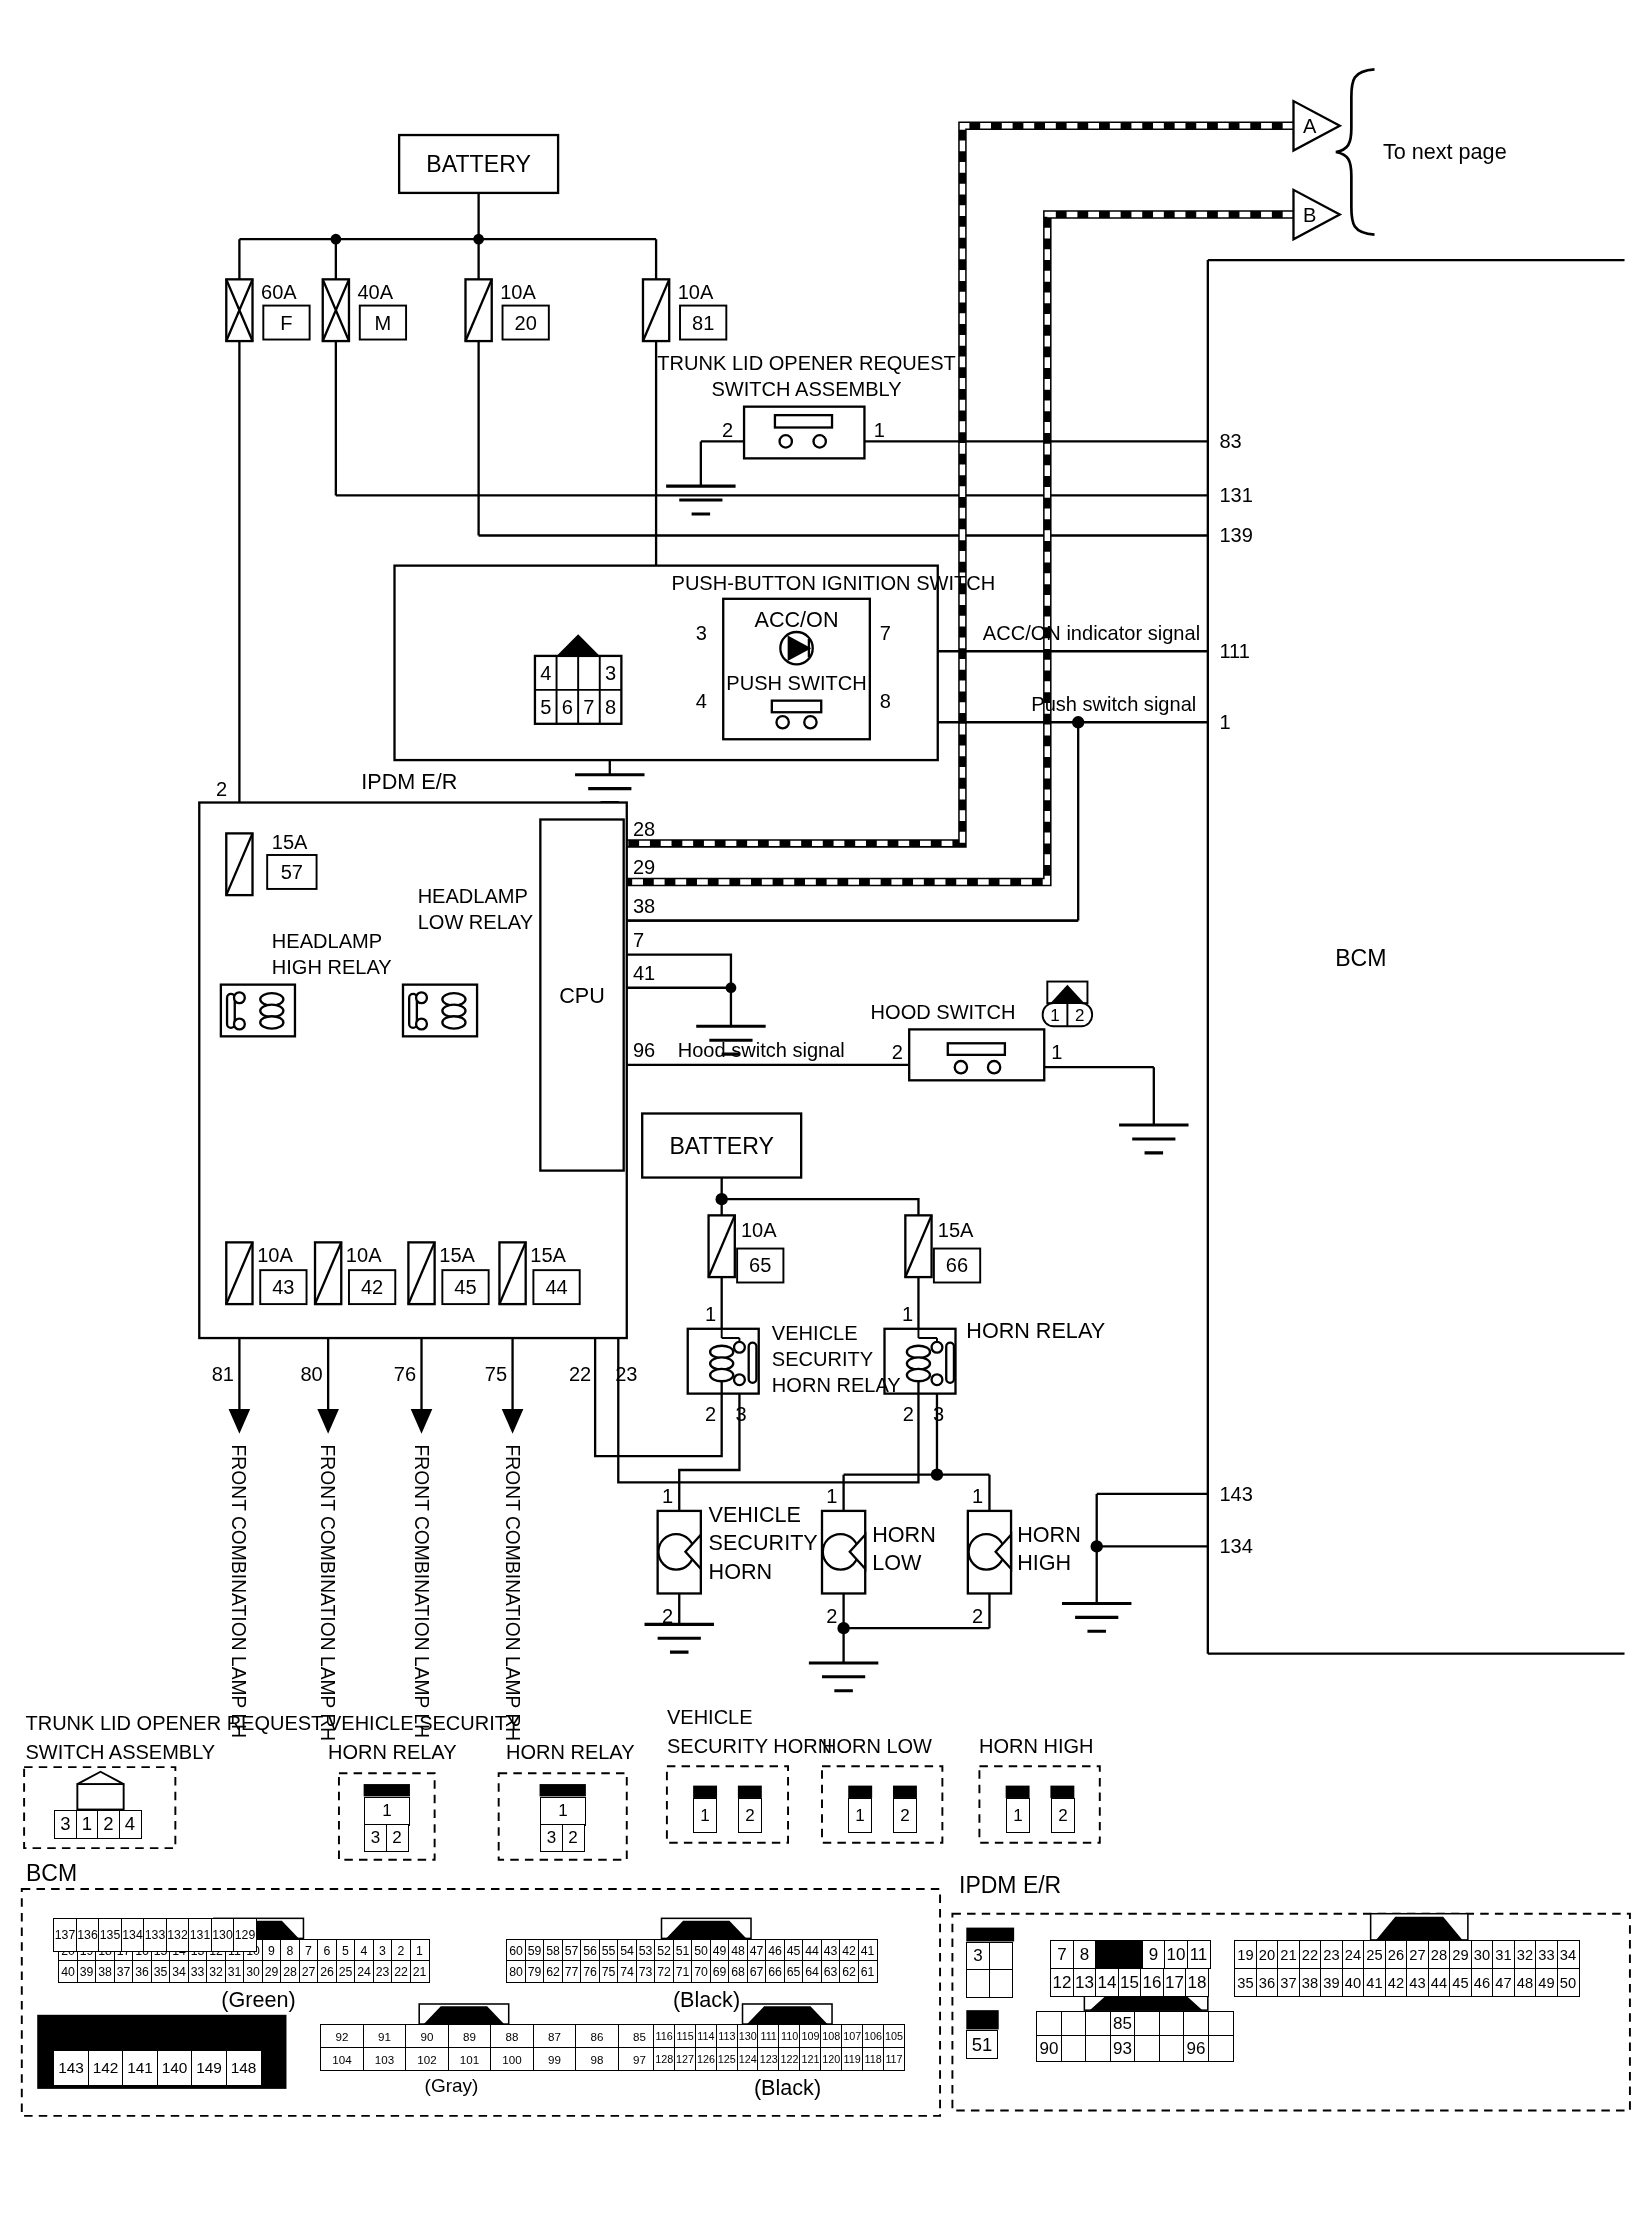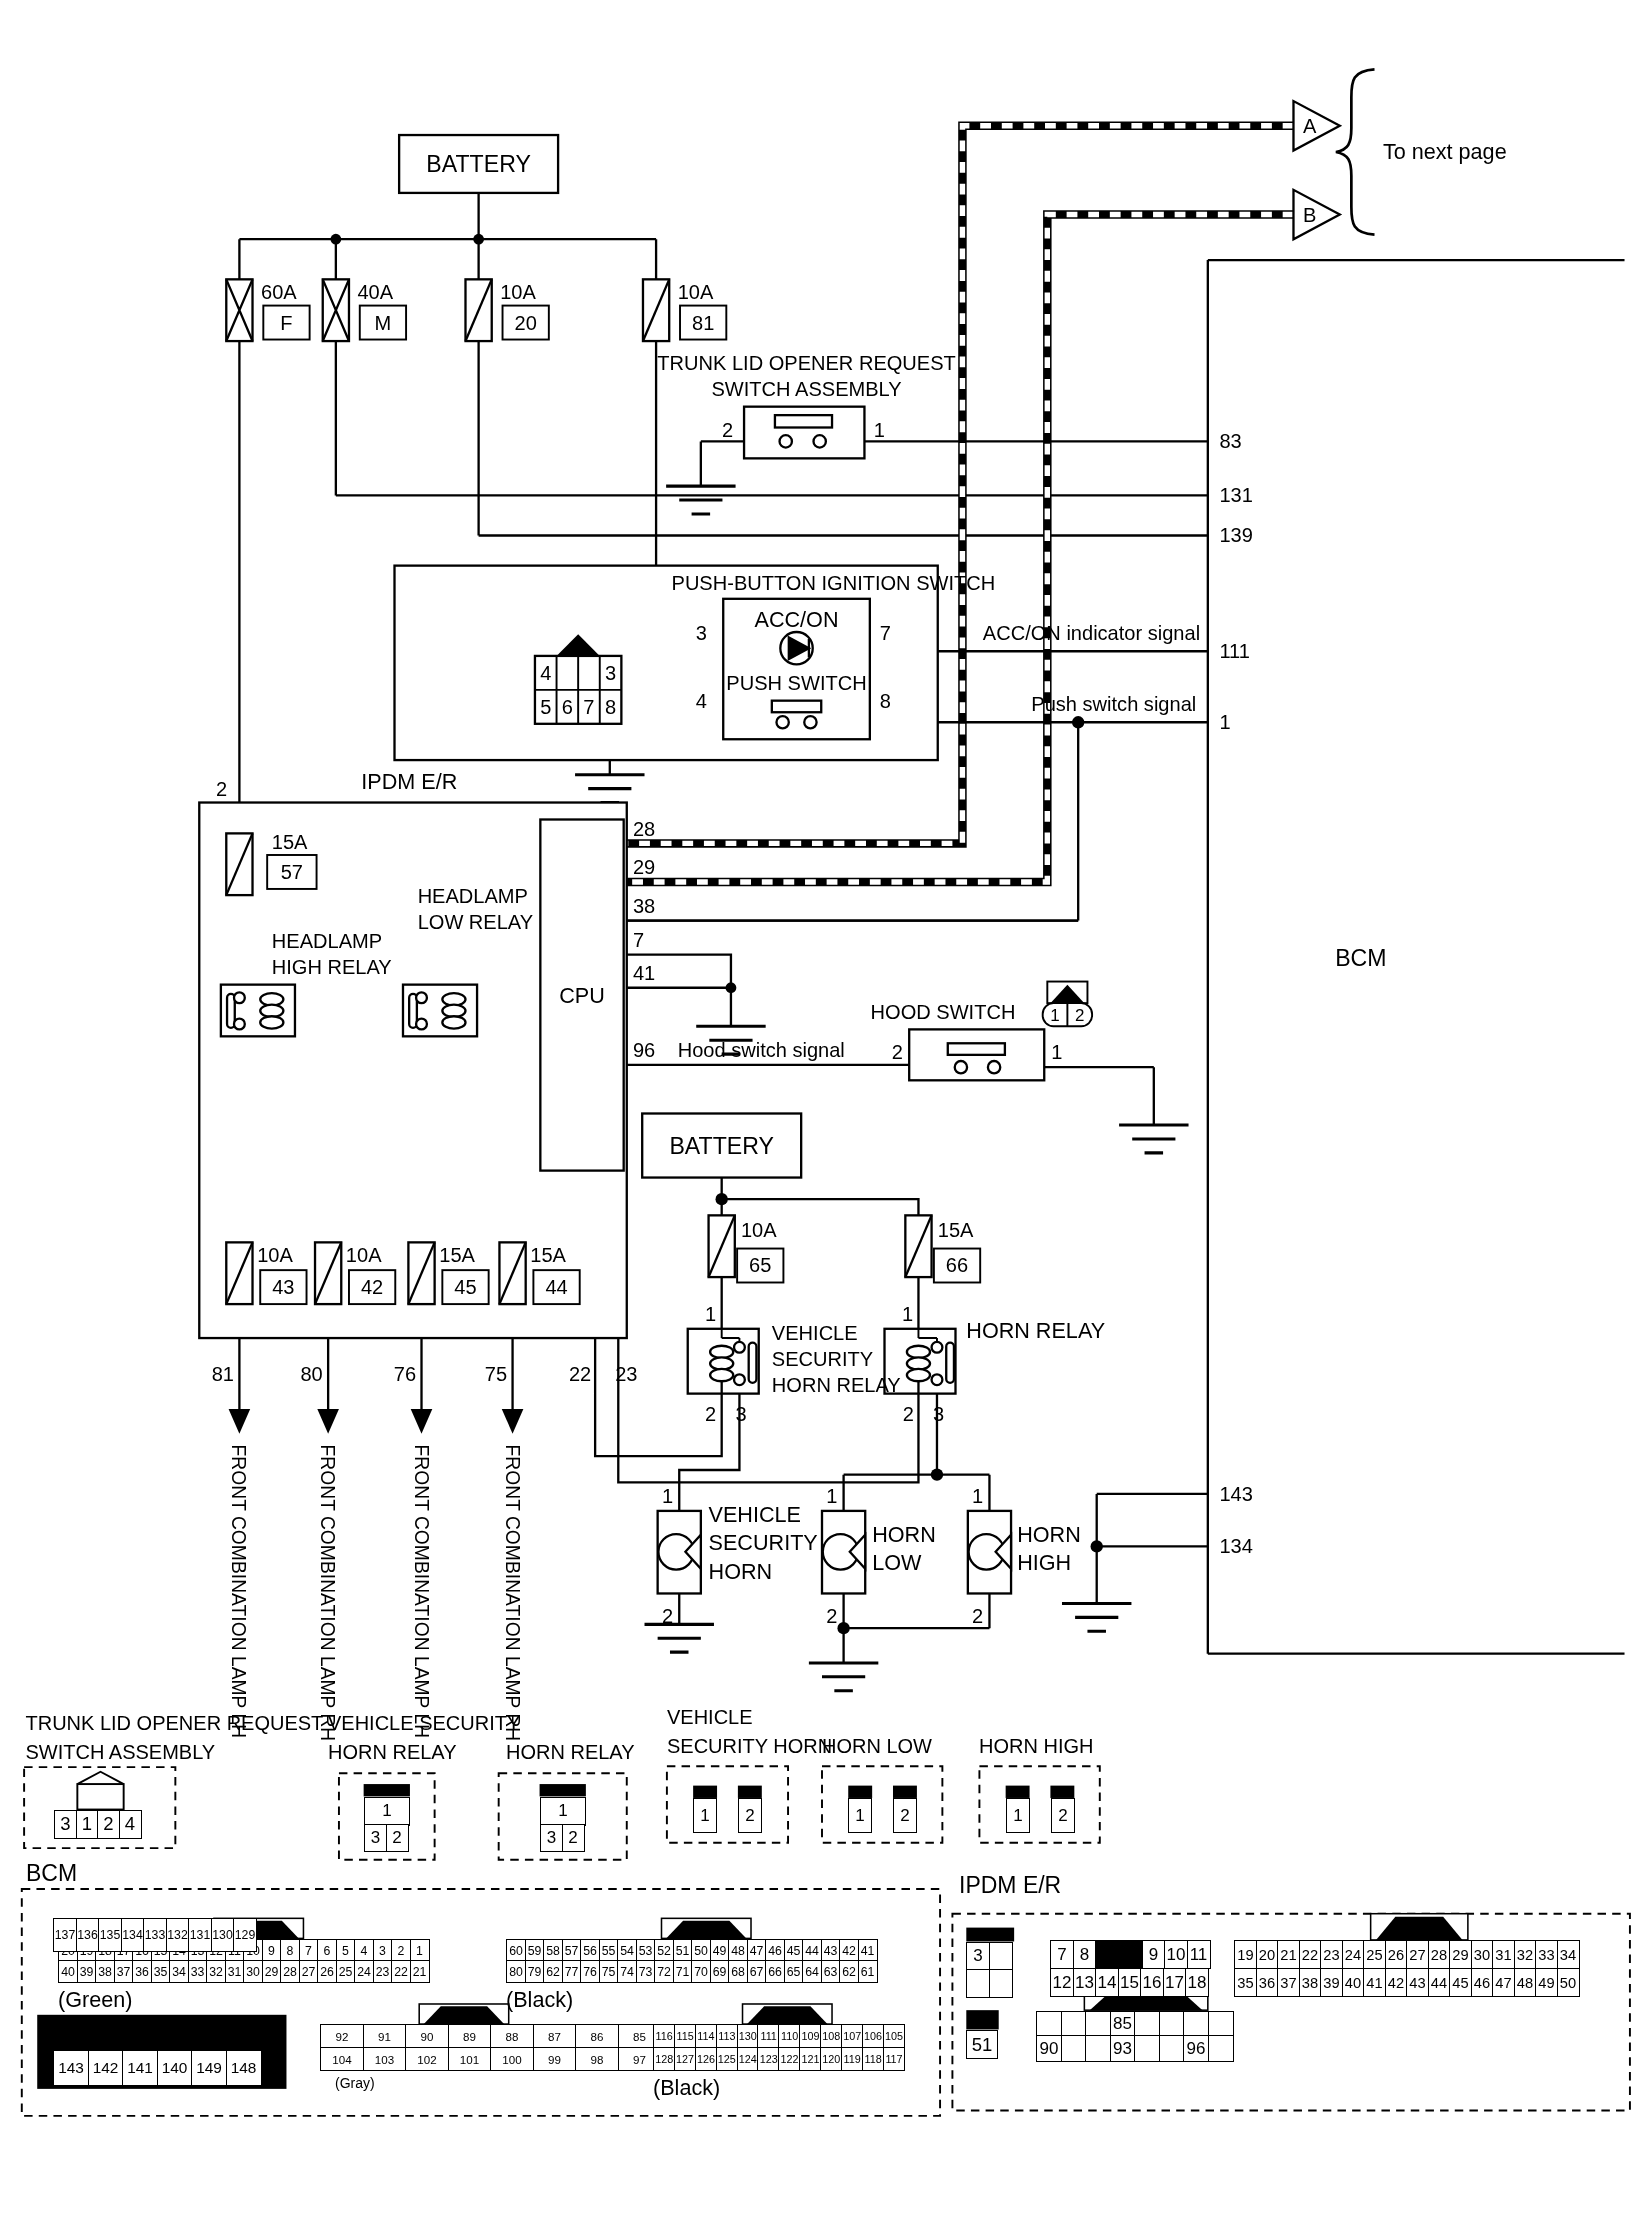--- a/index.html
+++ b/index.html
@@ -2,21 +2,21 @@
 <html style="font-size:12.3px"><head>
 <meta charset="utf-8">
 <style>
   html,body{margin:0;padding:0;background:#fff;}
   #canvas{position:relative;width:1644px;height:2227px;background:#fff;overflow:hidden;}
   svg{position:absolute;left:0;top:0;}
   svg text{font-family:"Liberation Sans",sans-serif;fill:#000;}
   .t26{font-size:26px}.t28{font-size:28px}.t30{font-size:30px}
   .lbl{position:absolute;font:20px "Liberation Sans",sans-serif;color:#000;white-space:nowrap;}
   .big{font-size:23px}
-  .ctr{}
+  .ctr{text-align:center}
   .grid-row{position:absolute;display:flex;}
   .grid-row span{box-sizing:border-box;border:1.5px solid #000;background:#fff;display:flex;align-items:center;justify-content:center;font-family:"Liberation Sans",sans-serif;color:#000;}
   .grid-row span + span{margin-left:-1.5px;}
   .g20 span{width:20px;height:23px;font-size:12.3px;}
   .aux1 span{width:24px;height:34px;font-size:12.3px;}
   .aux2 span{width:36px;height:36px;font-size:15.4px;}
   .gry span{width:44px;height:24px;font-size:11.6px;}
   .blk2 span{width:22.4px;height:24px;font-size:10.8px;text-align:right;}
   .ctrunk span{width:23px;height:28.6px;font-size:18.5px;}
   .crelay1 span{width:46px;height:28.6px;font-size:17px;}
@@ -607,21 +607,21 @@
       <span>101</span>
       <span>100</span>
       <span>99</span>
       <span>98</span>
       <span>97</span>
       <span>96</span>
       <span>95</span>
       <span>94</span>
       <span>93</span>
     </div>
-<div class="lbl ctr" style="left:335px;top:2075px;width:287px;font-size:14px">(Gray)</div>
+<div class="lbl ctr" style="left:308px;top:2075px;width:287px;font-size:19px">(Gray)</div>
 
 <div class="grid-row blk2" style="left:653px;top:2024px">
       <span>116</span>
       <span>115</span>
       <span>114</span>
       <span>113</span>
       <span>130</span>
       <span>111</span>
       <span>110</span>
       <span>109</span>

